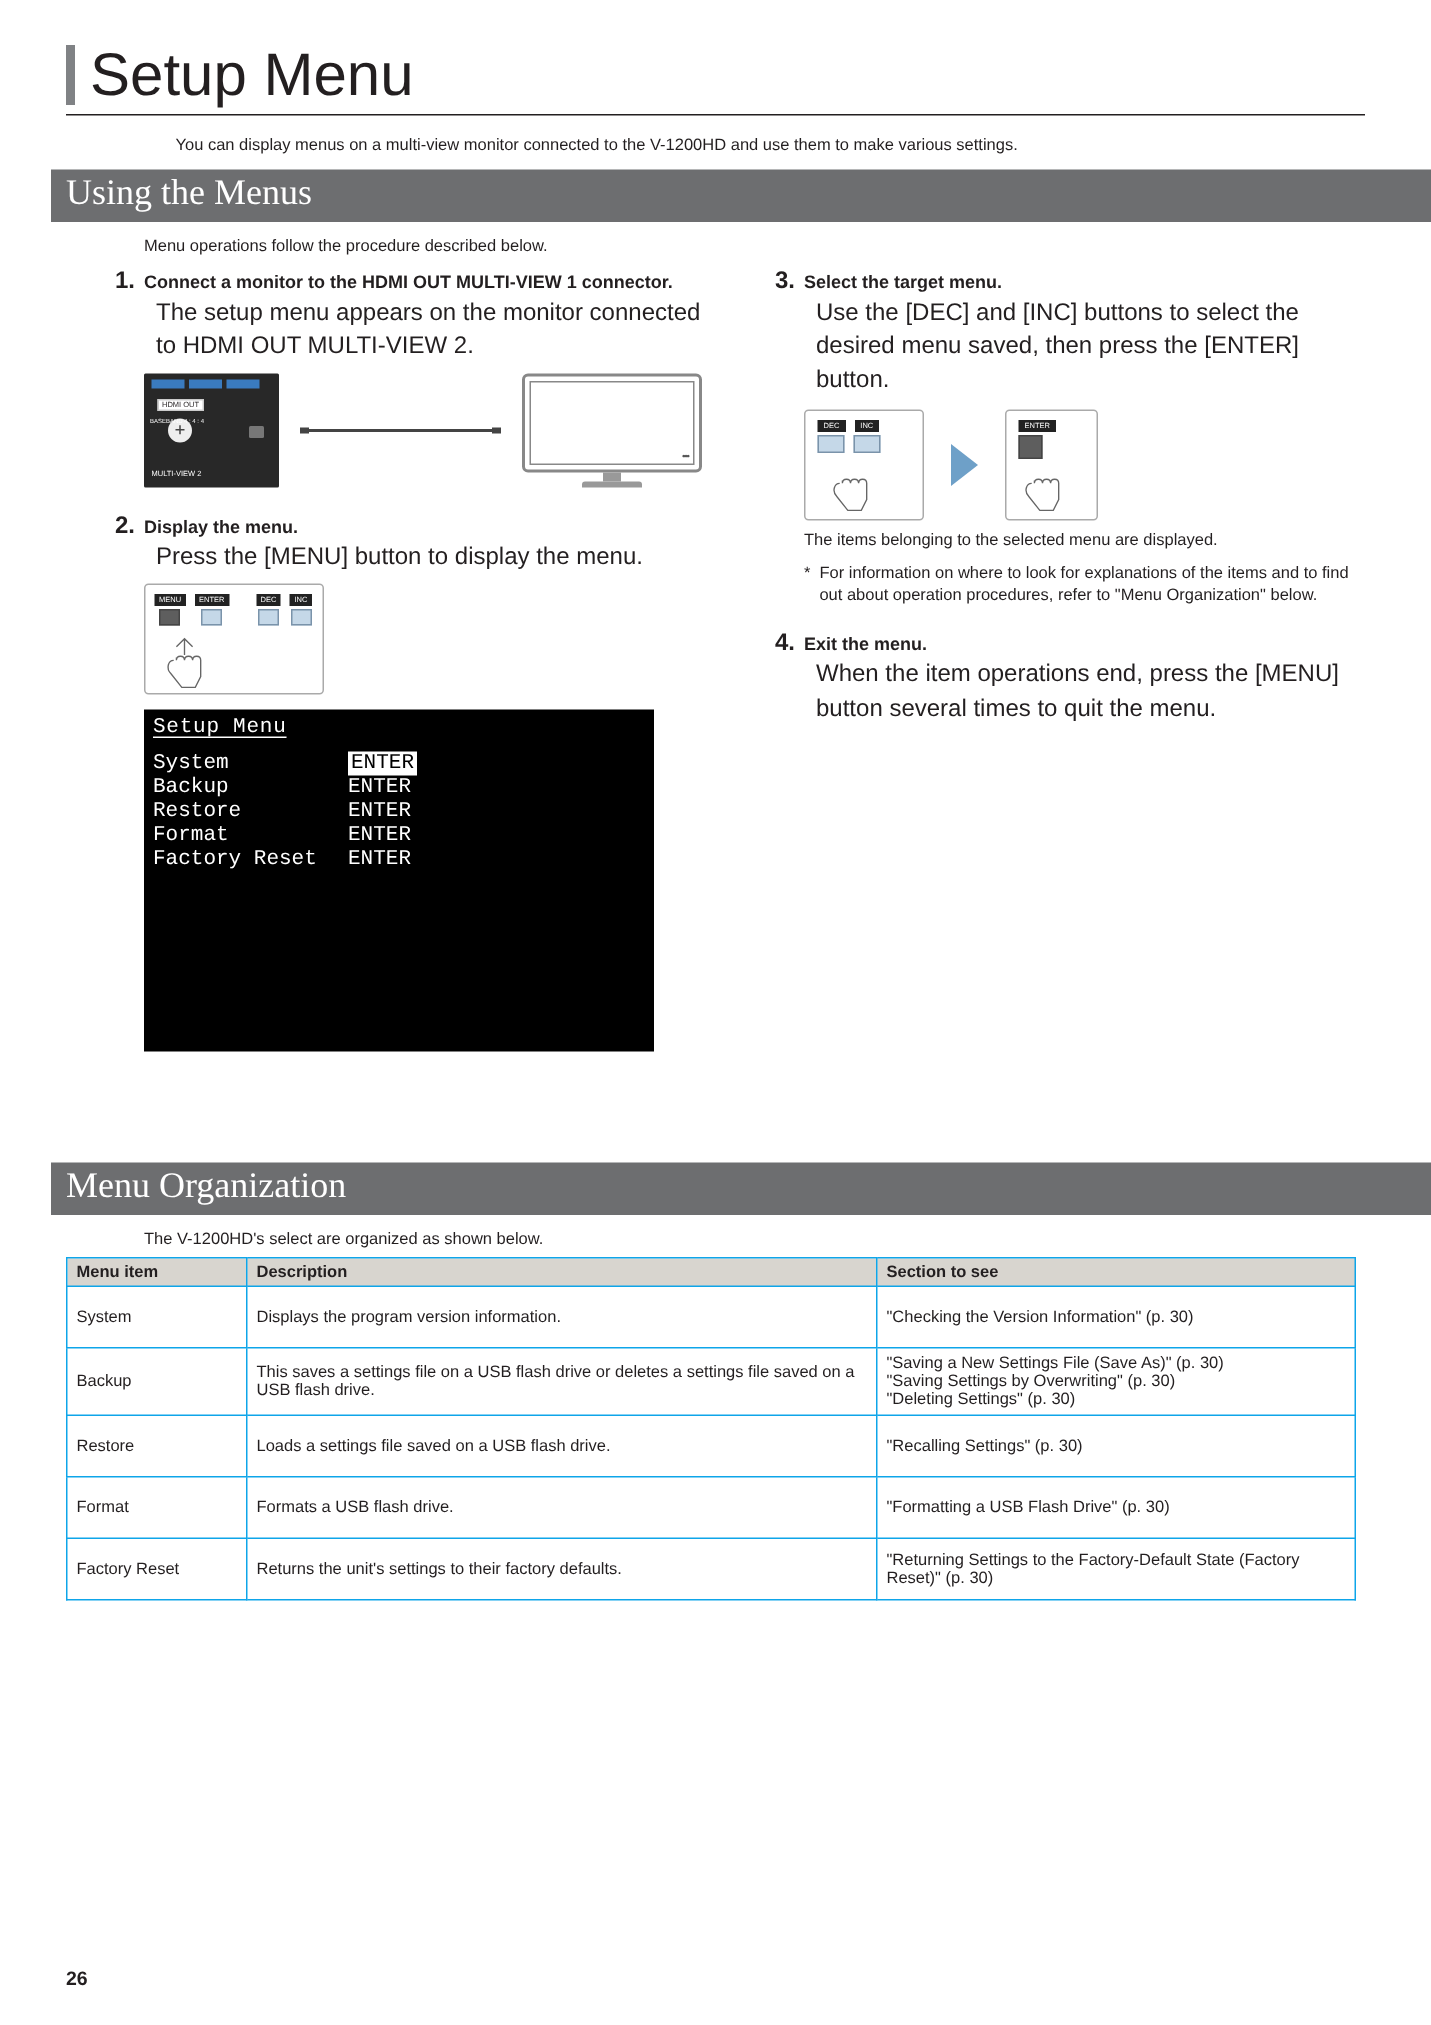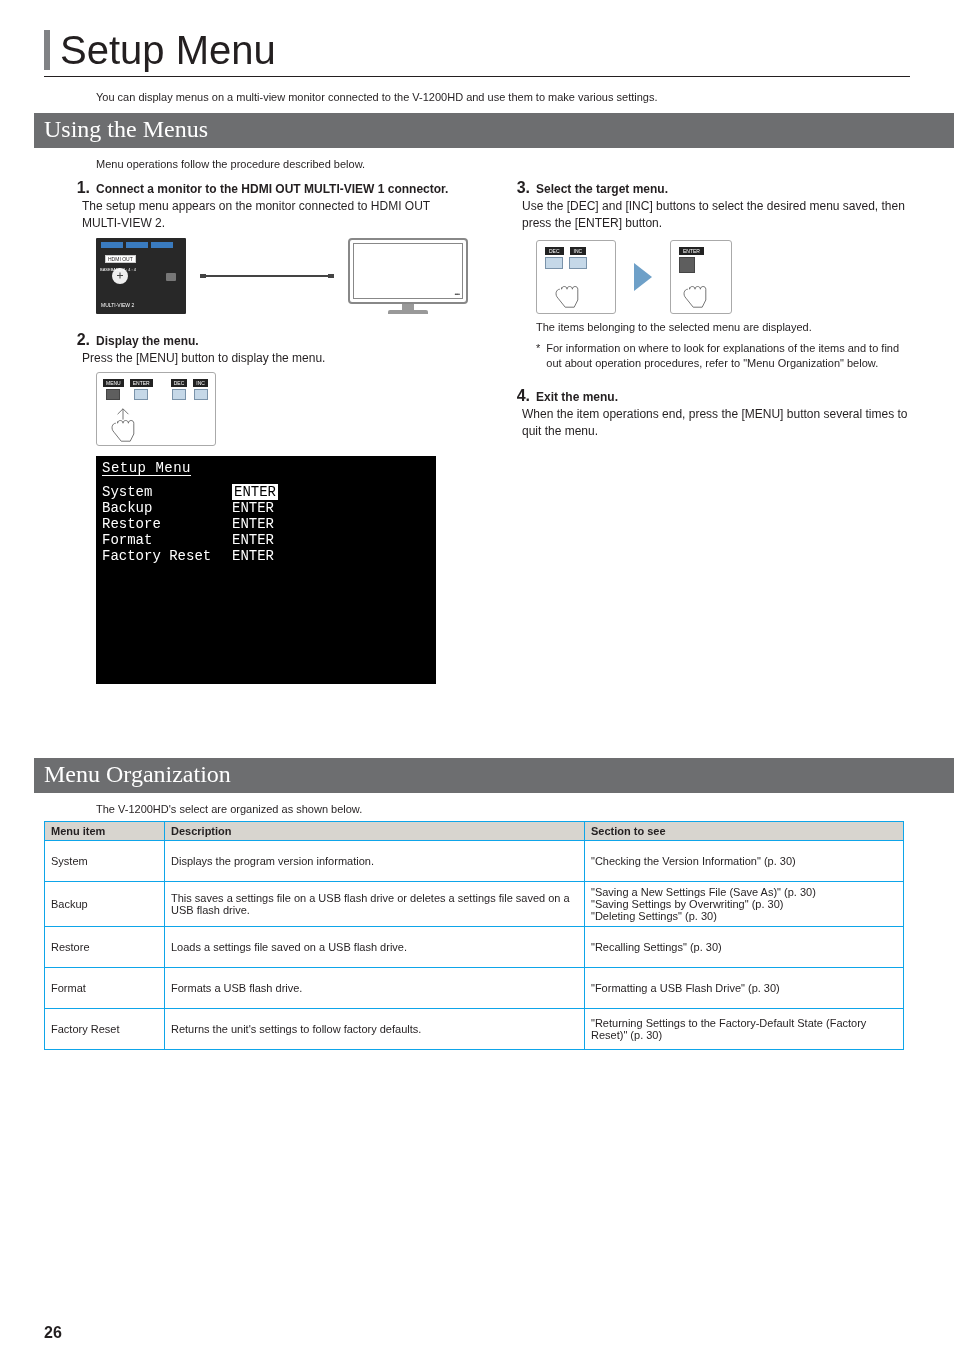--- a/index.html
+++ b/index.html
@@ -11,21 +11,21 @@
     color: #231f20;
     position: relative;
     padding: 30px 44px 20px 44px;
     font-size: 11px;
   }
   .title-bar { border-left: 6px solid #808285; padding-left: 10px; margin-bottom: 4px; }
   .page-title { font-size: 40px; font-weight: 400; line-height: 1; }
   .title-rule { border: none; border-top: 1px solid #231f20; margin-top: 6px; margin-bottom: 14px; }
 
   .content-indent { padding-left: 52px; }
-  .intro { font-size: 11px; margin-bottom: 10px; }
+  .intro { font-size: 11px; margin-bottom: 10px; margin-left: 21px; }
 
   .section-bar {
     background: #6d6e70;
     color: #fff;
     font-size: 24px;
     padding: 3px 18px 5px 10px;
     font-family: Georgia, 'Times New Roman', serif;
     font-style: normal;
     margin-bottom: 10px;
     margin-left: -10px;
@@ -35,21 +35,21 @@
   .section-into { font-size: 11px; margin-bottom: 10px; }
 
   .columns { display: flex; gap: 46px; }
   .col { flex: 1; }
 
   .step { margin-bottom: 14px; }
   .step-head { display: flex; align-items: baseline; gap: 6px; margin-bottom: 2px; }
   .step-num { font-size: 16px; font-weight: 700; line-height: 1; min-width: 16px; text-align: right;}
   .step-num::after { content: "."; }
   .step-title { font-size: 12px; font-weight: 700; }
-  .step-body { font-size: 12px; margin-left: 8px; line-height: 1.4; }
+  .step-body { font-size: 16px; margin-left: 30px; line-height: 1.4; }
   .step-sub { font-size: 11px; margin-left: 22px; margin-top: 6px; line-height: 1.4; }
 
   
   .fig-row { display:flex; gap:16px; align-items:center; margin-top:6px; margin-left:22px;}
   .panel-fig {
     width: 90px; height: 76px; background:#282828; position:relative; border-radius:1px;
   }
   .panel-fig .slot-row { position:absolute; top:4px; left:5px; display:flex; gap:3px; }
   .panel-fig .slot-row span{ width:22px; height:6px; background:#3a7bbf; display:block; }
   .panel-fig .hdmilabel { position:absolute; top:17px; left:9px; background:#fff; color:#231f20; font-size:5px; padding:0px 2px; border:1px solid #ccc;}
@@ -119,21 +119,21 @@
     width: 860px;
     font-size: 11px;
     margin-left:0;
   }
   table.org th, table.org td { border:1px solid #0ea5e9; padding:4px 6px; vertical-align:middle; }
   table.org th { background:#d8d5cf; text-align:left; font-weight:700; font-size:11px; padding:3px 6px;}
   table.org td.mn{ width:120px; padding-top:14px; padding-bottom:14px;}
   table.org td.desc{ width:420px;}
   table.org td.sec{}
 
-  .pagenum{ position:absolute; bottom:8px; left:44px; font-weight:700; font-size:16px;text-align:center;}
+  .pagenum{ position:absolute; bottom:24px; left:44px; font-weight:700; font-size:13px;text-align:center;}
 
   .sec2{ margin-top: 60px; }
 </style>
 </head>
 <body>
 
 <div class="title-bar">
   <div class="page-title">Setup Menu</div>
 </div>
 <hr class="title-rule">
@@ -336,20 +336,20 @@
         <td class="desc">Loads a settings file saved on a USB flash drive.</td>
         <td class="sec">"Recalling Settings" (p. 30)</td>
       </tr>
       <tr>
         <td class="mn">Format</td>
         <td class="desc">Formats a USB flash drive.</td>
         <td class="sec">"Formatting a USB Flash Drive" (p. 30)</td>
       </tr>
       <tr>
         <td class="mn">Factory Reset</td>
-        <td class="desc">Returns the unit's settings to follow factory defaults.</td>
+        <td class="desc">Returns the unit's settings to their factory defaults.</td>
         <td class="sec" style="white-space:pre-line;">"Returning Settings to the Factory-Default State (Factory Reset)" (p. 30)</td>
       </tr>
     </tbody>
   </table>
 </div>
 
 <div class="pagenum">26</div>
 
 </body></html>

